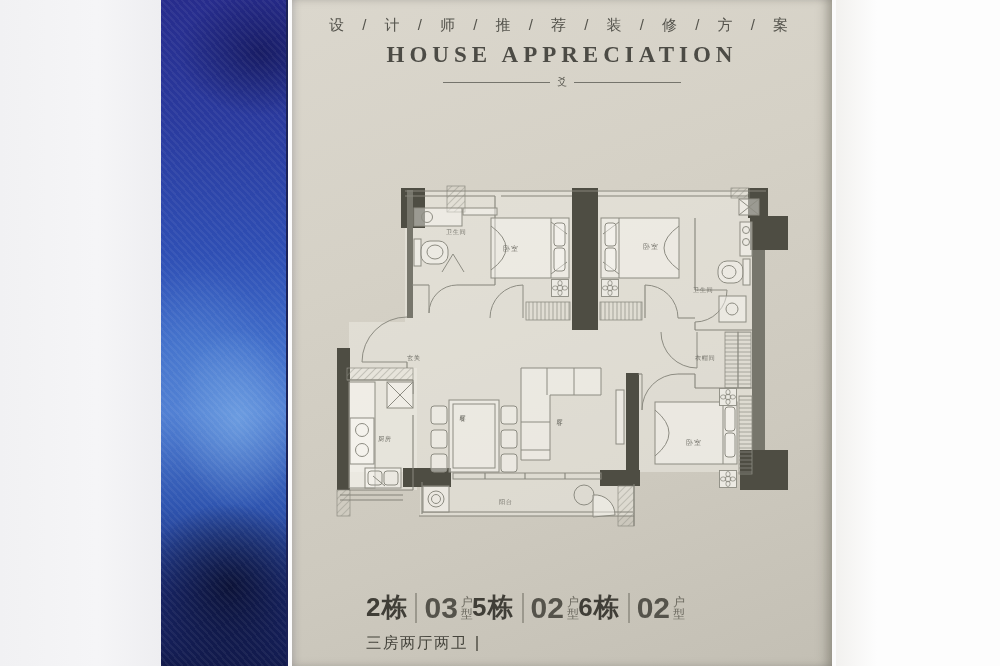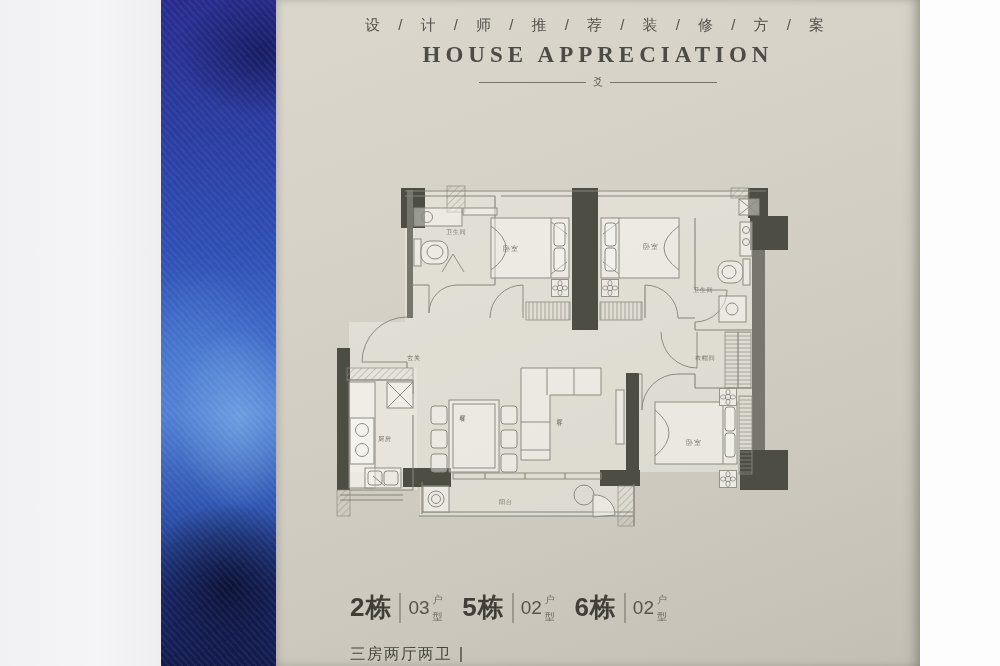--- a/index.html
+++ b/index.html
@@ -16,40 +16,40 @@
     background:linear-gradient(90deg,#f2f1ef 0%,#fdfdfd 25%,#fdfdfd 100%)}
   .blue-art{position:absolute;left:161px;top:0;width:127px;height:666px;
     background:
       repeating-linear-gradient(48deg,rgba(255,255,255,.05) 0 2px,rgba(0,0,0,0) 2px 5px),
       radial-gradient(90px 130px at 62% 63%,rgba(130,180,235,.55),rgba(130,180,235,0) 70%),
       radial-gradient(110px 150px at 30% 56%,rgba(90,140,215,.45),rgba(90,140,215,0) 70%),
       radial-gradient(120px 110px at 55% 88%,rgba(8,12,40,.8),rgba(8,12,40,0) 75%),
       radial-gradient(120px 90px at 80% 8%,rgba(10,10,60,.55),rgba(10,10,60,0) 70%),
       linear-gradient(180deg,#272c8c 0%,#2a3a9e 18%,#2f4fb4 38%,#3f6cc9 52%,#4f7dd2 62%,#2f55b0 76%,#1b2a72 89%,#121a4c 100%);
     border-right:2px solid #1b2256}
-  .poster{position:absolute;left:276px;top:0;width:644px;height:666px;
+  .poster{position:absolute;left:292px;top:0;width:540px;height:666px;
     background:linear-gradient(160deg,#dbd7cd 0%,#d5d1c6 35%,#cdc9be 70%,#c3bfb4 100%);
     box-shadow:inset -9px 0 12px -5px rgba(85,83,72,.5), inset 5px 0 8px -4px rgba(60,60,85,.28);}
   
   .header{position:absolute;left:0;right:0;top:16px;text-align:center}
   .cn-title{font-size:15px;letter-spacing:7px;color:#55544d;font-weight:500}
   .en-title{margin-top:7px;font-family:Liberation Serif, serif;
     font-size:23px;font-weight:600;letter-spacing:5px;color:#4c4b45}
   .divider{margin:9px auto 0;width:238px;display:flex;align-items:center;gap:7px}
   .divider .rule{flex:1;height:1px;background:#75746c}
   .divider .orn{font-size:10px;color:#5c5b53;line-height:1}
   
   .footer{position:absolute;left:74px;top:590px;width:316px}
   .units{display:flex;justify-content:space-between;align-items:flex-end}
   .unit{display:flex;align-items:center}
   .u-bld{font-size:26px;font-weight:700;color:#403e37;letter-spacing:1px}
   .u-sep{width:2px;height:30px;background:#9b988d;margin:0 7px}
-  .u-num{font-size:19px;font-weight:400;color:#55534b}
-  .u-lbl{width:9px;font-size:10px;line-height:17px;color:#6b695f;margin-left:3px;word-break:break-all}
-  .desc{margin-top:19px;display:flex;align-items:center;font-size:15.5px;font-weight:500;
+  .u-num{font-size:30px;font-weight:700;color:#55534b}
+  .u-lbl{width:9px;font-size:12px;line-height:12px;color:#6b695f;margin-left:3px;word-break:break-all}
+  .desc{margin-top:8px;display:flex;align-items:center;font-size:15.5px;font-weight:500;
     color:var(--ink);letter-spacing:1.5px;white-space:nowrap}
   .d-sep{width:2px;height:15px;background:#6f6d63;margin:0 8px}
   .desc sup{font-size:9px;margin-left:1px}
   
   .plan{position:absolute;left:335px;top:182px}
   .dark{fill:var(--wall-dark)}
   .med{fill:var(--wall-mid)}
   .ln{stroke:var(--line);fill:none;stroke-width:1.1}
   .furn{stroke:#8d8c82;fill:rgba(250,249,244,.45);stroke-width:1}
   .open{stroke:#8d8c82;fill:none;stroke-width:1}

